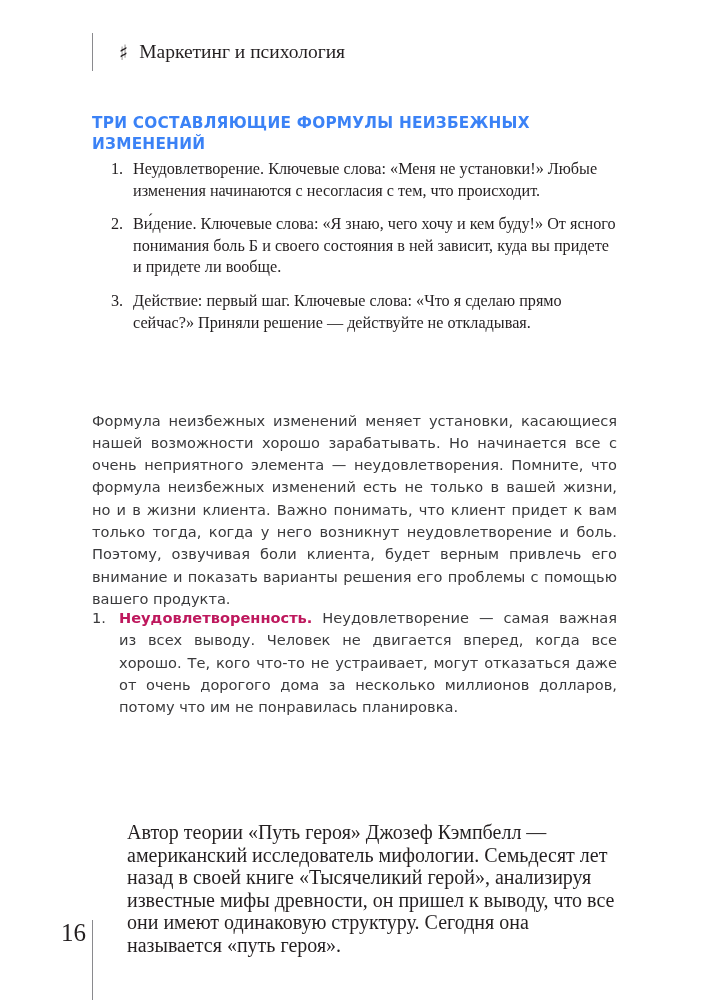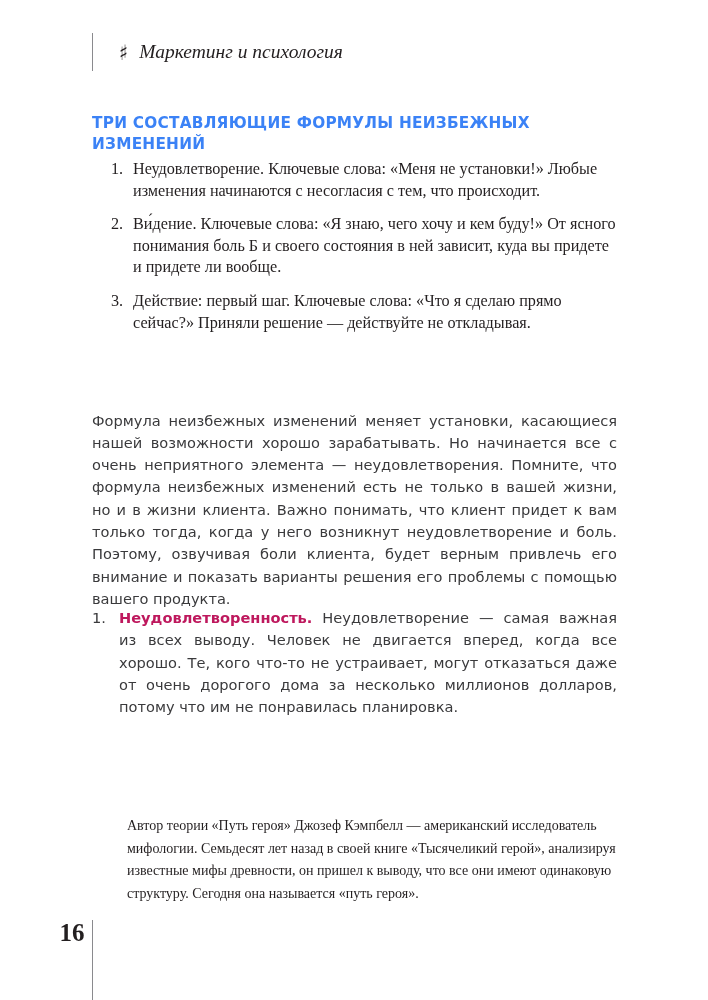--- a/index.html
+++ b/index.html
@@ -39,21 +39,20 @@
     font-family: "DejaVu Sans", sans-serif;
     font-size: 19px;
     font-weight: 700;
     margin: 0 11px 0 12px;
     color: #231f20;
     transform: scaleY(1.12);
     display: inline-block;
   }
   .runhead-sub {
     font-family: "Liberation Serif", serif;
-    font-style: italic;
     font-size: 19.5px;
     color: #231f20;
   }
 
   
   .heading {
     position: absolute;
     left: 92px;
     top: 103px;
     width: 470px;
@@ -140,45 +139,44 @@
   .sans-body p { margin: 0 0 16px 0; }
   .sans-body p:last-child { margin-bottom: 0; }
 
   
   .callout {
     position: absolute;
     left: 127px;
     top: 801px;
     width: 492px;
     font-family: "Liberation Serif", serif;
-    font-size: 14px;
+    font-size: 20px;
     line-height: 22.5px;
     color: #231f20;
     text-align: left;
   }
 
   
   .folio-rule {
     position: absolute;
     left: 92px;
     top: 920px;
     width: 0;
     height: 80px;
     border-left: 1.6px solid #8a8a8e;
   }
   .folio-number {
     position: absolute;
     left: 58px;
     top: 919px;
     width: 28px;
-    text-align: center;
+    text-align: right;
     font-family: "Liberation Serif", serif;
     font-size: 25px;
     color: #231f20;
-    font-weight: bold;
   }
 </style>
 </head>
 <body>
 
 <div class="page">
 
   <div class="runhead">
     <span class="runhead-sep">♯</span>
     <span class="runhead-sub">Маркетинг и психология</span>

